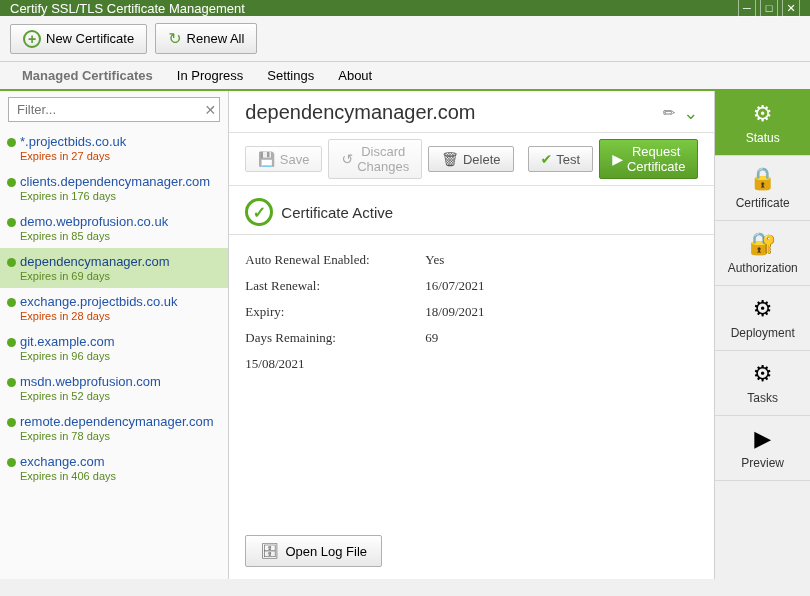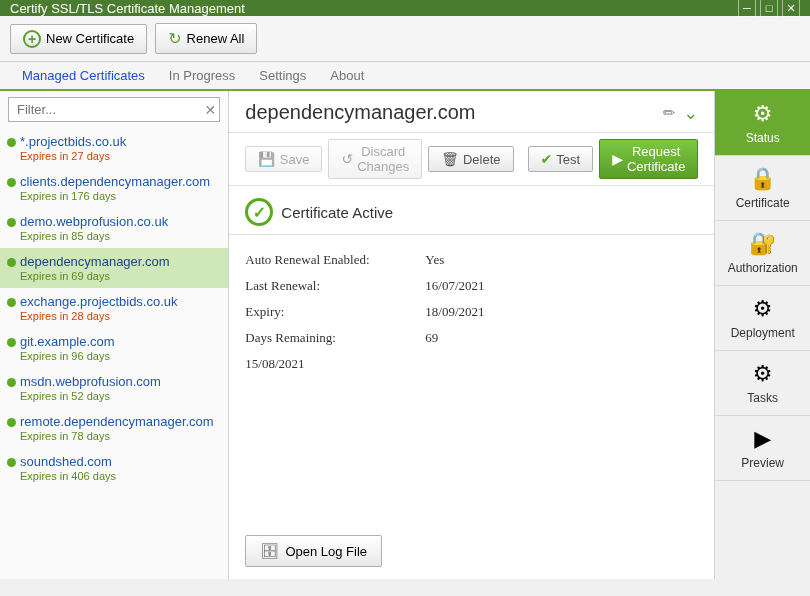--- a/index.html
+++ b/index.html
@@ -62,29 +62,29 @@
       background: #f5f5f5;
       border-bottom: 2px solid #6aaa30;
       display: flex;
       padding: 0 10px;
       gap: 0;
     }
     .nav-tab {
       padding: 6px 12px;
       cursor: pointer;
       font-size: 13px;
-      color: #737373;
+      color: #000000;
       border: none;
       background: none;
       border-bottom: 2px solid transparent;
       margin-bottom: -2px;
     }
     .nav-tab.active {
-      color: #1d4ed8;
-      font-weight: 400;
+      color: #737373;
+      font-weight: 700;
     }
 
     .main-content {
       display: flex;
       height: calc(596px - 30px - 46px - 32px);
     }
 
     .sidebar {
       width: 240px;
       border-right: 1px solid #d0d0d0;
@@ -354,21 +354,21 @@
     <div class="cert-name">msdn.webprofusion.com</div>
     <div class="cert-expiry ok">Expires in 52 days</div>
   </div>
         <div class="cert-item">
     <div class="dot"></div>
     <div class="cert-name">remote.dependencymanager.com</div>
     <div class="cert-expiry ok">Expires in 78 days</div>
   </div>
         <div class="cert-item">
     <div class="dot"></div>
-    <div class="cert-name">soundshed.com</div>
+    <div class="cert-name">exchange.com</div>
     <div class="cert-expiry ok">Expires in 406 days</div>
   </div>
       </div>
   </div>
 
   <div class="detail-panel">
 
     <div class="detail-header">
       <span class="detail-title">dependencymanager.com</span>
       <div class="detail-header-icons">

